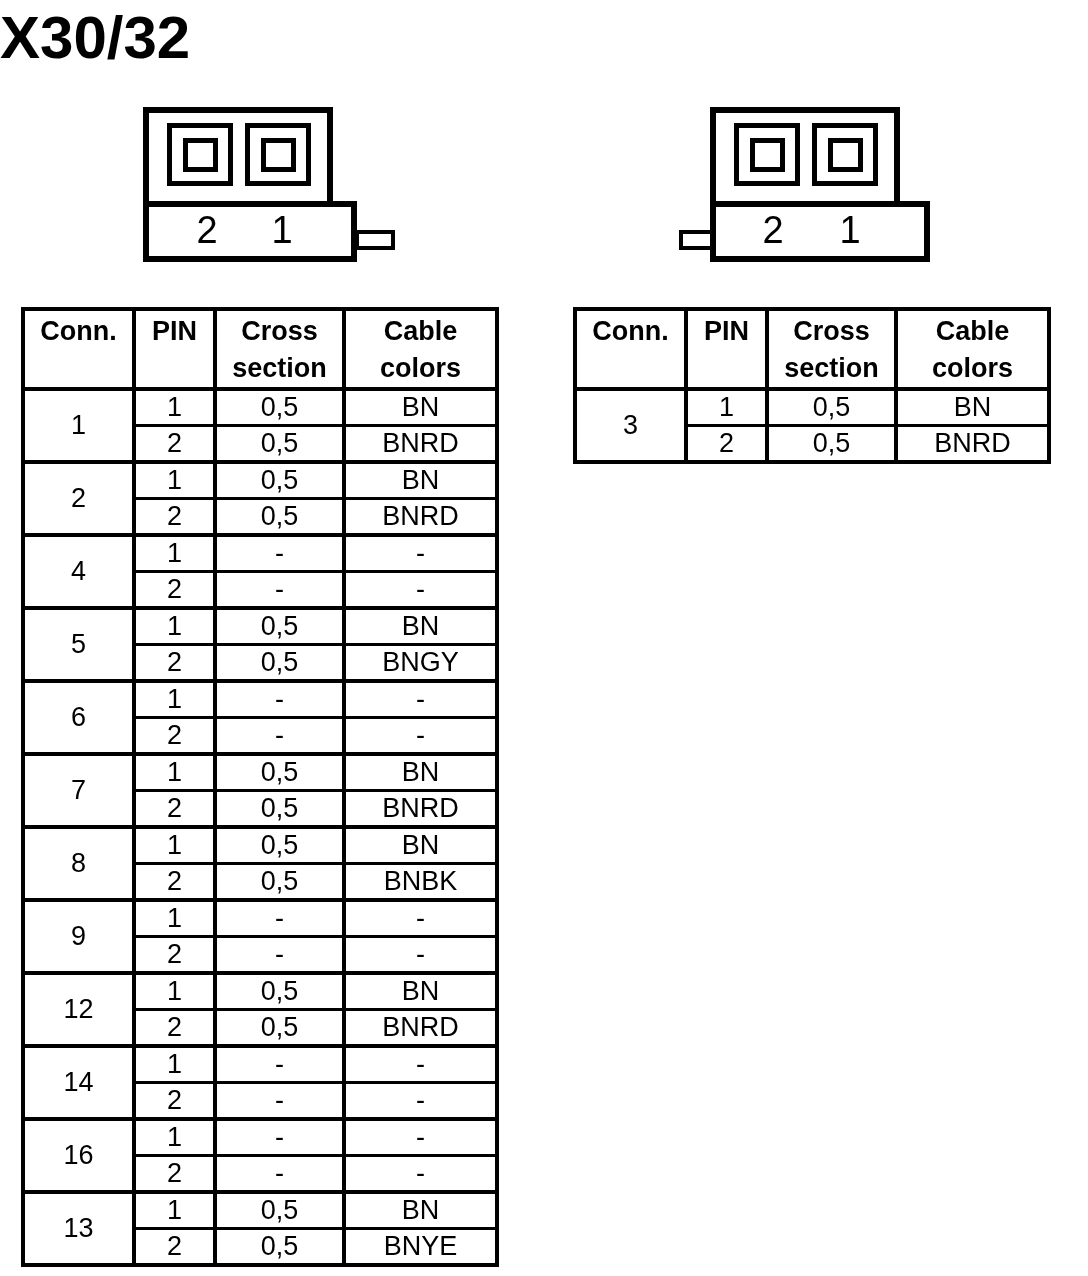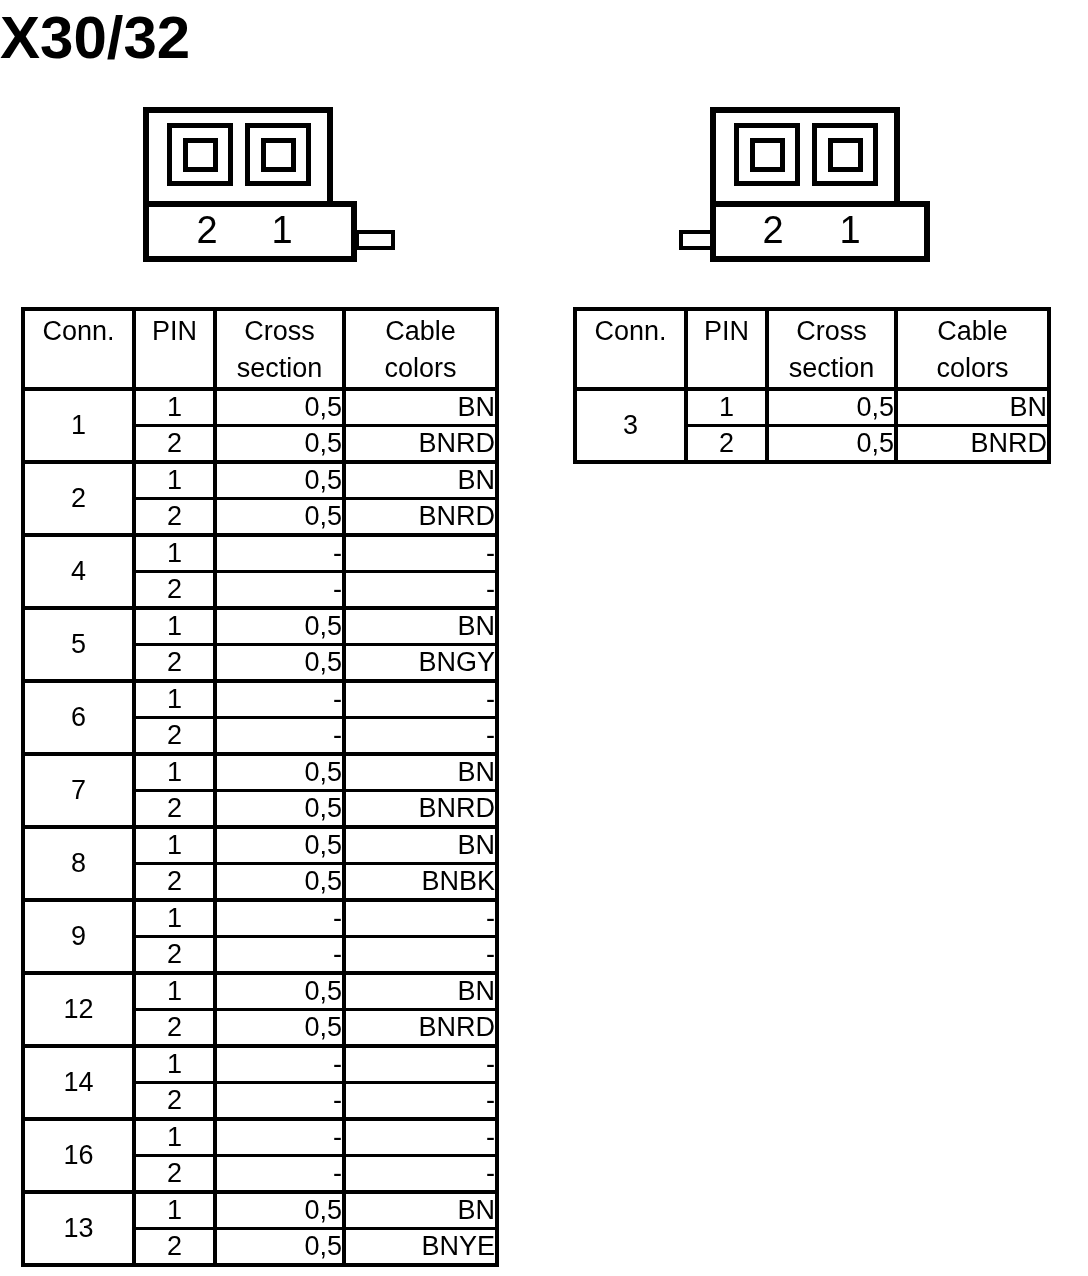--- a/index.html
+++ b/index.html
@@ -64,30 +64,30 @@
     background:#fff; border:4px solid #000;
   }
   #left-table  { left:21px;  top:307px; }
   #right-table { left:573px; top:307px; }
 
   .pin-table th, .pin-table td {
     border:3px solid #000; border-left-width:4px; border-right-width:4px;
     padding:0; overflow:hidden;
   }
   .pin-table th {
-    height:72px; font-size:27px; font-weight:normal; text-align:center;
+    height:72px; font-size:27px; font-weight:bold; text-align:center;
     vertical-align:top; white-space:pre-line; line-height:37px; padding-top:2px;
     border-bottom-width:4px;
   }
   .pin-table td { height:33px; font-size:27px; vertical-align:middle; line-height:1; }
   .pin-table tr.group-start td { border-top-width:4px; }
 
   .conn-cell  { text-align:center; vertical-align:top; line-height:34px; }
   .pin-cell   { text-align:center; }
-  .cross-cell, .color-cell { text-align:right; padding-left:6px; }
+  .cross-cell, .color-cell { text-align:center; padding-left:6px; }
 </style>
 </head>
 <body>
 
 <div class="page-title">X30/32</div>
 
 <div class="connector" id="connector-left">
   <div class="conn-top">
     <div class="pin-outer pin-pos-2">
       <div class="pin-inner"></div>

